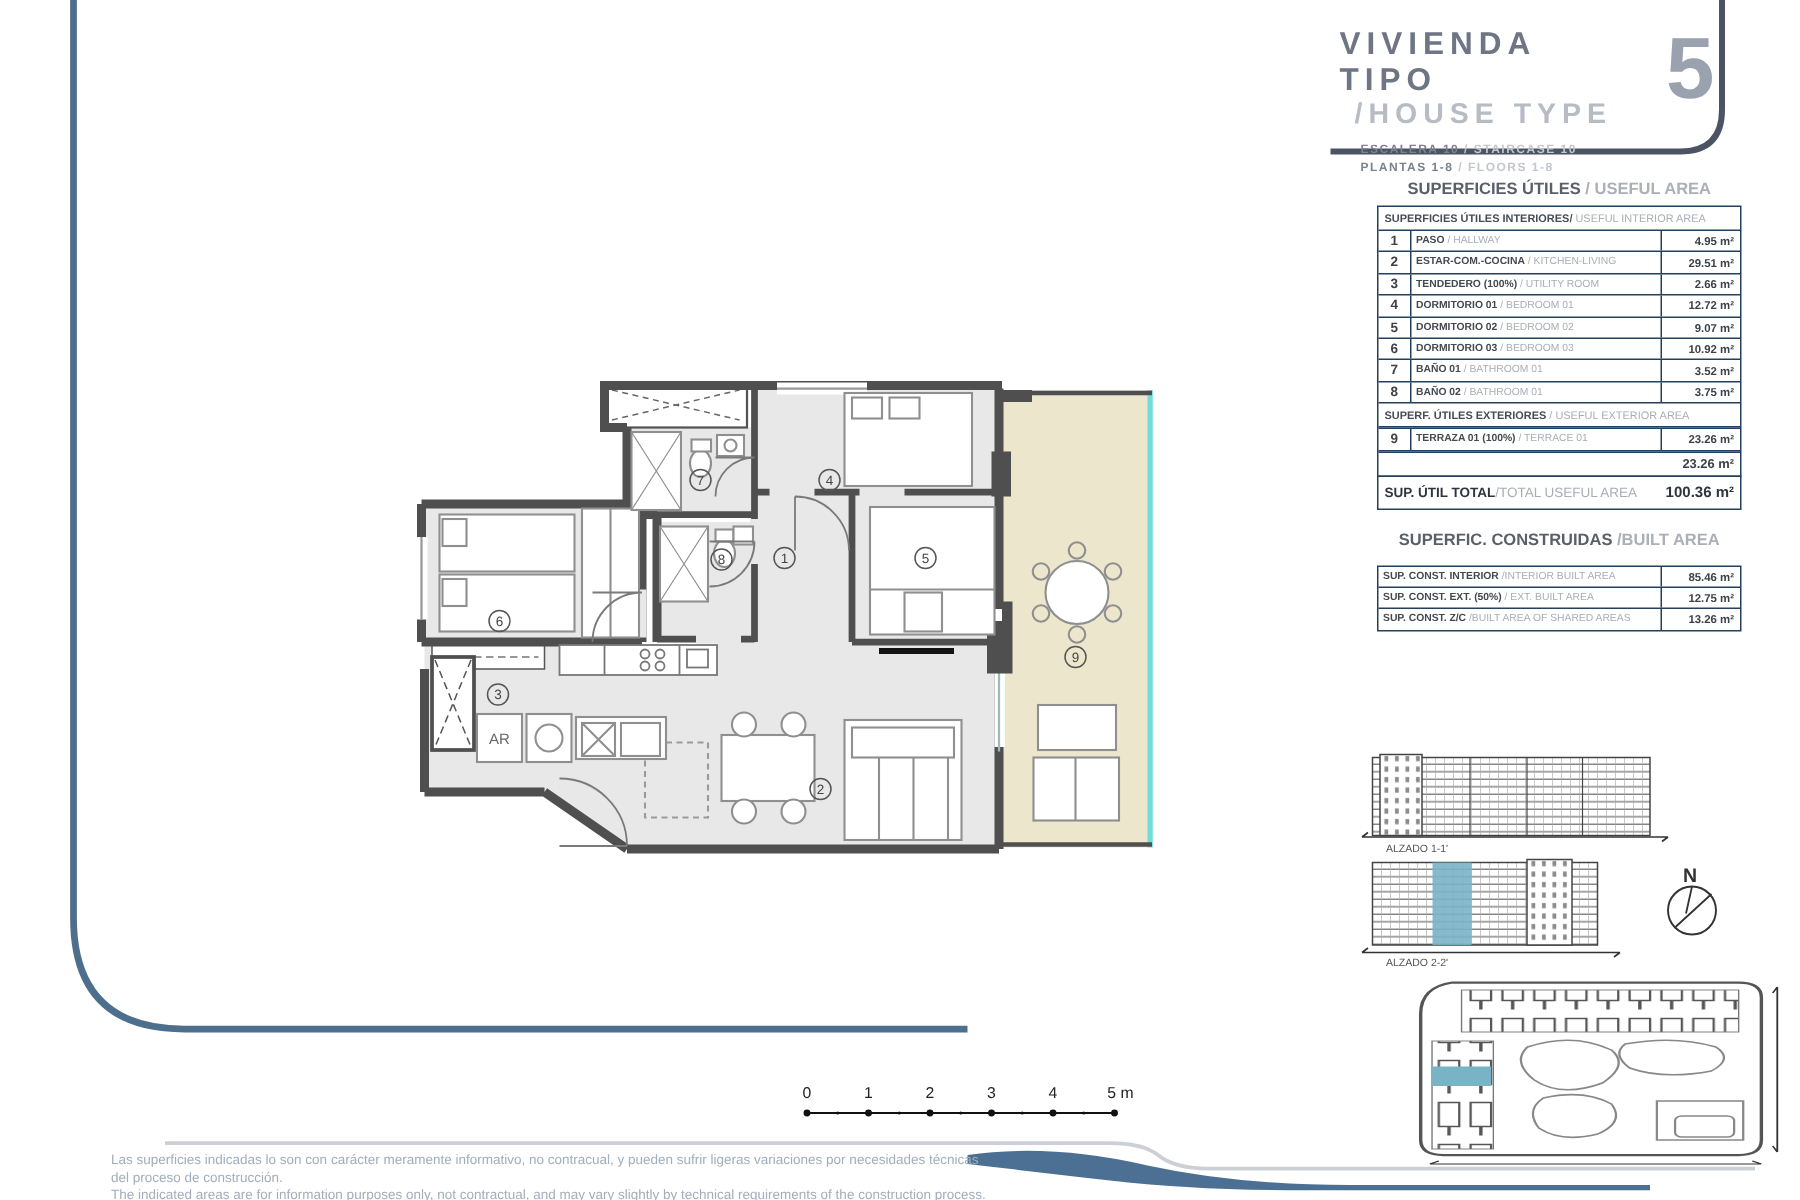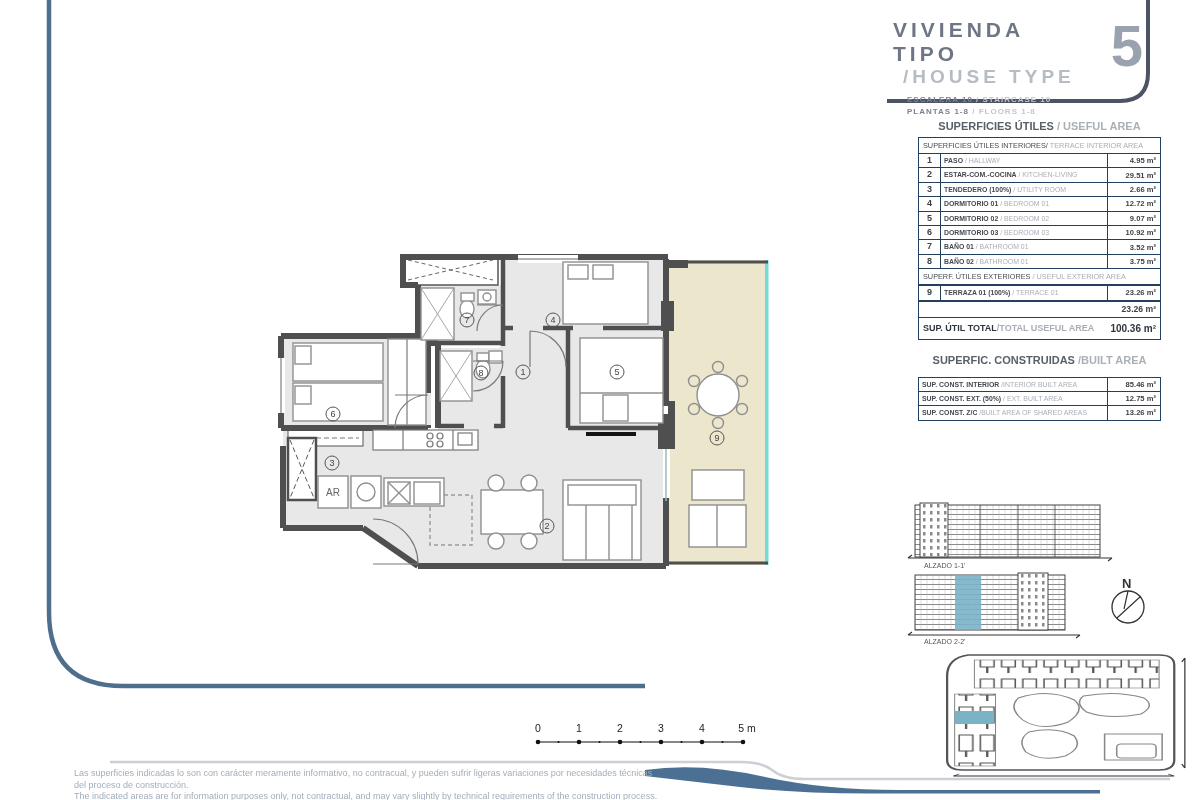--- a/index.html
+++ b/index.html
@@ -15,35 +15,35 @@
   .s-dark{color:#7b828e;font-weight:bold;}
   .s-light{color:#c2c7cd;font-weight:bold;}
   .tnum{width:58px;font-size:58px;font-weight:bold;color:#9aa2af;line-height:0.95;text-align:right;}
   
   .tables{left:918px;top:120px;width:243px;}
   .sec-title{font-size:11px;font-weight:bold;text-align:center;margin:0 0 5px 0;white-space:nowrap;}
   .sec-title .es{color:#5a6068;}
   .sec-title .en{color:#aab0b6;}
   .tbl{border:1.4px solid #23405f;background:#fff;}
   .thead{border-bottom:1px solid #23405f;font-size:7.3px;padding:3px 4px;white-space:nowrap;overflow:hidden;}
-  .thead .es{color:#464c55;font-weight:normal;text-align:center;}
+  .thead .es{color:#464c55;font-weight:bold;text-align:center;}
   .thead .en{color:#a9aeb5;}
   .trow{display:grid;grid-template-columns:22px 1fr 52px;border-bottom:1px solid #23405f;height:13.4px;align-items:center;}
   .trow:last-child{border-bottom:none;}
   .c-num{font-size:9px;font-weight:bold;color:#3c4248;text-align:center;border-right:1px solid #23405f;line-height:13.4px;}
   .c-name{font-size:6.9px;padding:0 3px;white-space:nowrap;overflow:hidden;border-right:1px solid #23405f;line-height:13.4px;}
   .c-name .es{color:#44494f;font-weight:bold;}
   .c-name .en{color:#a9aeb5;}
   .c-val{font-size:7.6px;font-weight:bold;color:#3c4248;text-align:right;padding-right:4px;}
   .subtotal{border-bottom:1px solid #23405f;height:15px;display:flex;align-items:center;justify-content:flex-end;}
   .subtotal .c-val{font-size:8.6px;}
   .total-row{display:flex;align-items:center;justify-content:space-between;height:21px;padding:0 4px;}
   .total-row .lab{font-size:9px;white-space:nowrap;}
   .total-row .lab .es{color:#2f353c;font-weight:bold;}
-  .total-row .lab .en{color:#a9aeb5;font-weight:bold;}
+  .total-row .lab .en{color:#a9aeb5;font-weight:normal;}
   .total-row .val{font-size:10px;font-weight:bold;color:#2f353c;white-space:nowrap;}
   .tbl-total{border:1.6px solid #23405f;margin-top:-1px;}
   .gap14{height:14px;} .gap6{height:6px;}
   
   .disclaimer{left:74px;top:768px;width:1115px;font-size:9px;color:#a2aebb;line-height:1.3;}
   .disclaimer div{white-space:nowrap;}
   svg text{font-family:"Liberation Sans",sans-serif;}
 </style>
 </head>
 <body>
@@ -69,21 +69,21 @@
     <div class="tnum">5</div>
   </div>
 
   <div class="abs tables">
     <div class="sec-title">
       <span class="es">SUPERFICIES ÚTILES</span><span class="en"> / USEFUL AREA</span>
     </div>
 
     <div class="tbl">
       <div class="thead">
-        <span class="es">SUPERFICIES ÚTILES INTERIORES/</span><span class="en"> TERRACE INTERIOR AREA</span>
+        <span class="es">SUPERFICIES ÚTILES INTERIORES/</span><span class="en"> USEFUL INTERIOR AREA</span>
       </div>
       <div class="trow">
           <div class="c-num">1</div>
           <div class="c-name"><span class="es">PASO</span><span class="en"> / HALLWAY</span></div>
           <div class="c-val">4.95 m²</div>
         </div>
       <div class="trow">
           <div class="c-num">2</div>
           <div class="c-name"><span class="es">ESTAR-COM.-COCINA</span><span class="en"> / KITCHEN-LIVING</span></div>
           <div class="c-val">29.51 m²</div>

